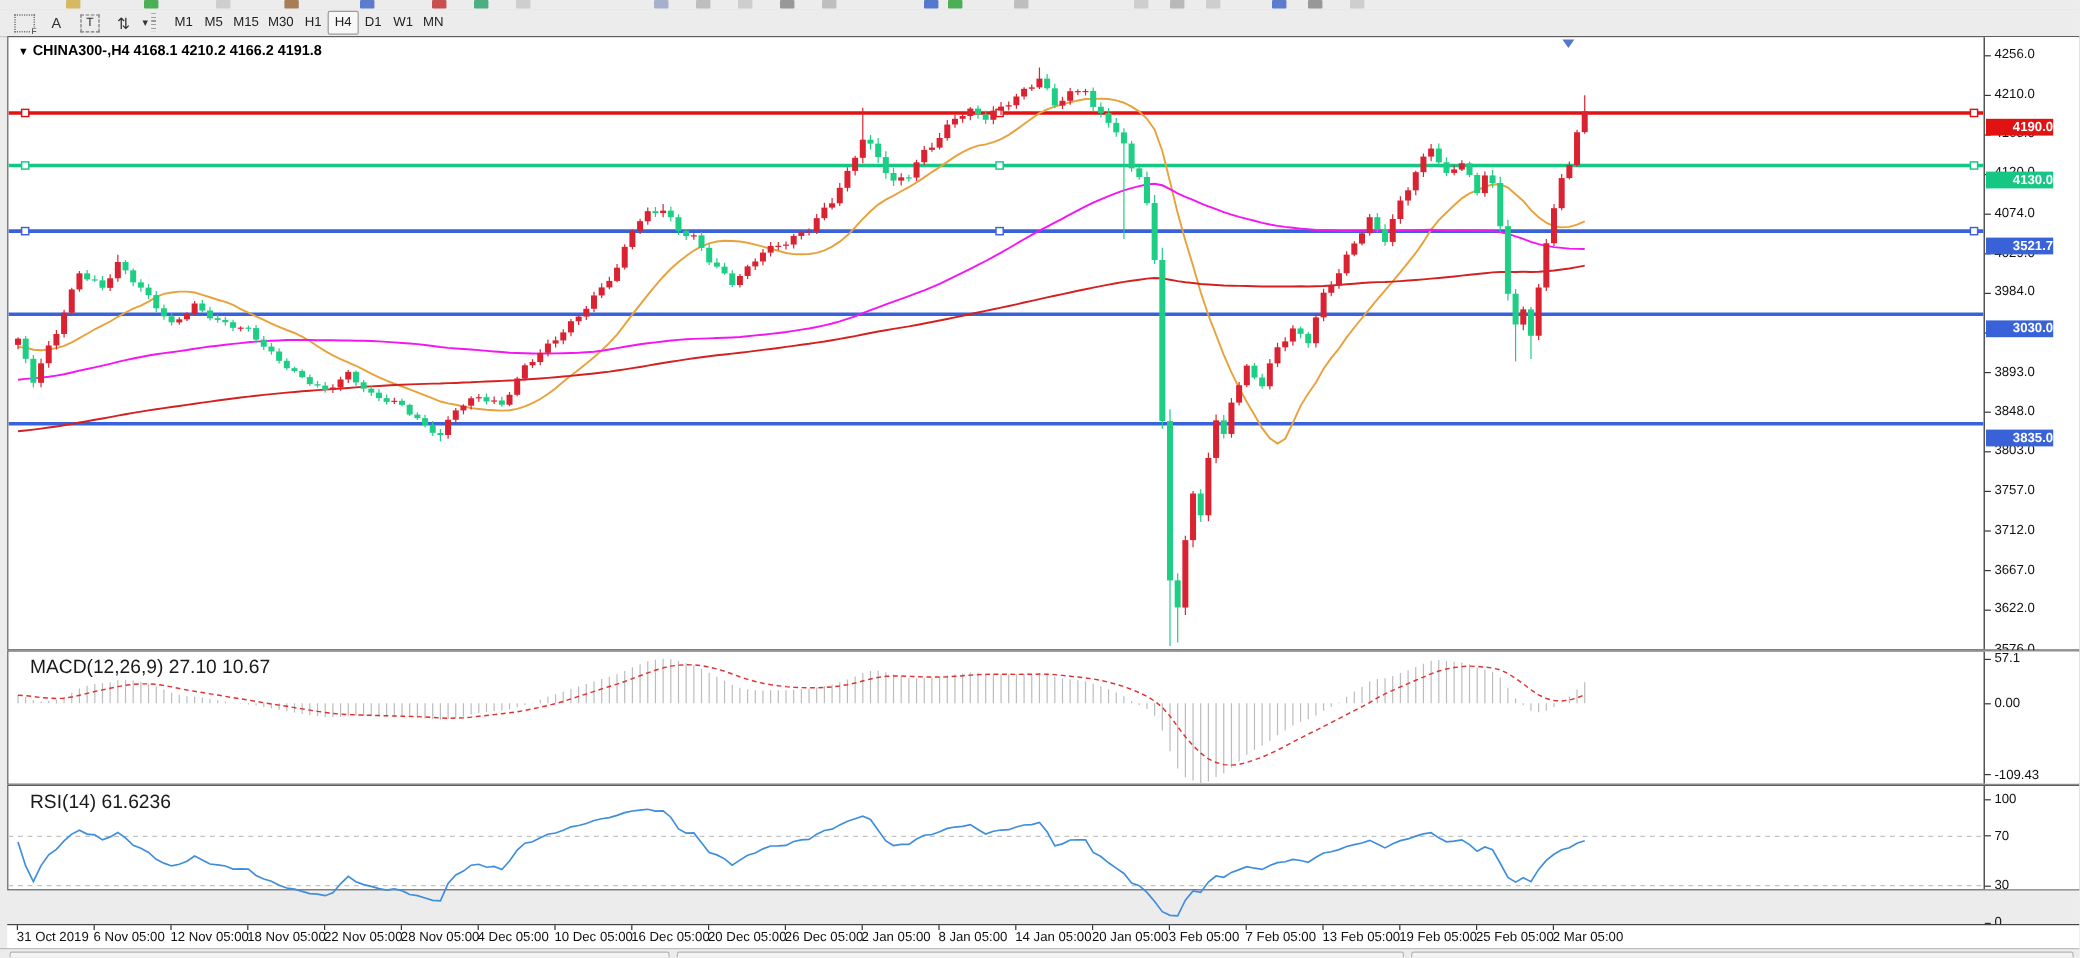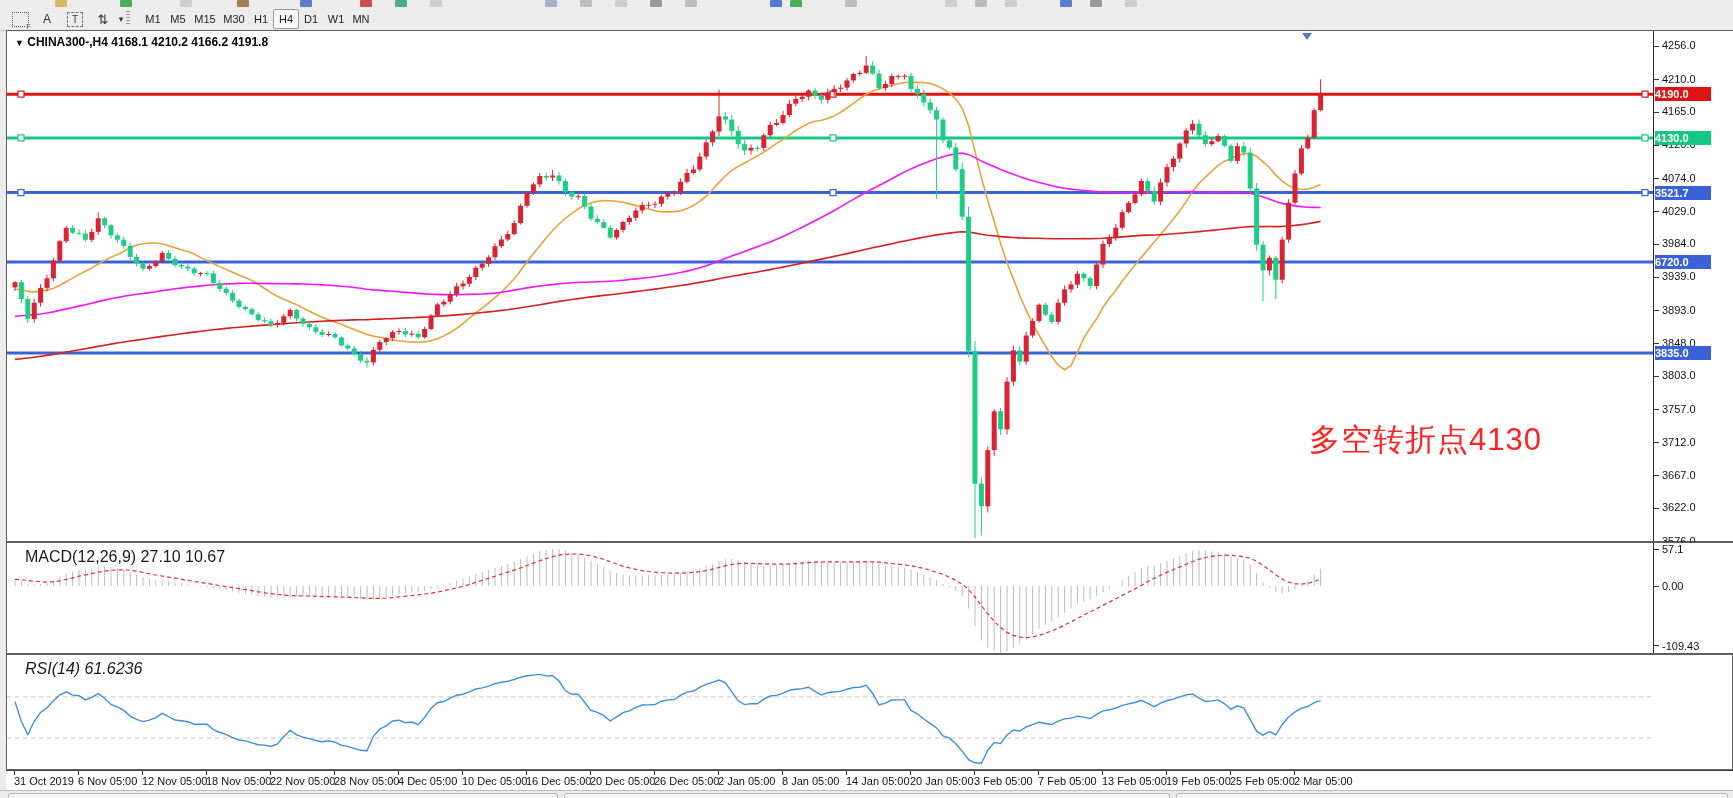--- a/index.html
+++ b/index.html
@@ -20,21 +20,21 @@
   .fib-icon:after{content:"F";position:absolute;right:-4px;bottom:-4px;background:#ececec;padding:0 1px;}
   .tlabel-icon{width:14px;height:13px;border:1px dashed #777;display:flex;align-items:center;justify-content:center;
                font-size:10px;color:#333;}
   
   .panel{position:absolute;left:6px;width:1727px;background:#ffffff;border:1px solid #5f5f5f;box-sizing:border-box;}
   .panel svg{position:absolute;left:0;top:0;}
   .axis-col{position:absolute;left:1646px;top:0;bottom:0;width:80px;border-left:1px solid #2a2a2a;background:#fff;}
   .ytick{position:absolute;left:8px;font-size:11px;color:#111;white-space:nowrap;}
   .ytick-dash{position:absolute;left:0;width:5px;height:1px;background:#333;}
   .price-badge{position:absolute;left:1px;width:56px;height:14px;color:#fff;font-size:11px;line-height:14px;
-               text-align:left;font-weight:bold;}
+               text-align:right;font-weight:bold;margin-top:12px;}
   .chart-title{position:absolute;left:8px;top:4px;font-size:12px;font-weight:bold;color:#000;}
   .ind-label{position:absolute;left:18px;top:5px;font-size:16px;color:#1a1a1a;}
   #annotation{position:absolute;font-size:31px;letter-spacing:1px;font-weight:500;}
   #shift-marker{position:absolute;width:0;height:0;border-left:5px solid transparent;border-right:5px solid transparent;
                 border-top:7px solid #5577cc;}
   
   #time-axis{position:absolute;left:6px;top:770px;width:1727px;height:20px;background:#fff;border-top:1px solid #444;}
   .xtick-label{position:absolute;top:4px;font-size:11px;color:#111;white-space:nowrap;}
   .xtick-dash{position:absolute;top:0;width:1px;height:4px;background:#333;}
   #status-strip{position:absolute;left:0;top:790px;width:1733px;height:8px;background:#ececec;border-top:1px solid #bdbdbd;}
@@ -557,24 +557,23 @@
         <div class="ytick" style="top:405px">3712.0</div>
         <div class="ytick-dash" style="top:444px"></div>
         <div class="ytick" style="top:438px">3667.0</div>
         <div class="ytick-dash" style="top:477px"></div>
         <div class="ytick" style="top:470px">3622.0</div>
         <div class="ytick-dash" style="top:511px"></div>
         <div class="ytick" style="top:504px">3576.0</div>
         <div class="price-badge" style="top:56px;background:#e01212">4190.0</div>
         <div class="price-badge" style="top:100px;background:#16c784">4130.0</div>
         <div class="price-badge" style="top:155px;background:#3a62d8">3521.7</div>
-        <div class="price-badge" style="top:224px;background:#3a62d8">6720.0</div>
+        <div class="price-badge" style="top:224px;background:#3a62d8">3030.0</div>
         <div class="price-badge" style="top:315px;background:#3a62d8">3835.0</div>
       </div>
-    <div id="annotation" style="left: 1302px; top: 388px; color: rgb(255, 34, 34);">多空转折点4130</div>
     <div id="shift-marker" style="left:1295px;top:2px;"></div>
   </div>
 
   <div class="panel" id="macd-panel" style="top:542px;height:112px;">
     <svg id="macd-svg" width="1646" height="110">
         <line x1="8" y1="43" x2="8" y2="36.4" stroke="#bcbcbc" stroke-width="1"></line>
         <line x1="14.4" y1="43" x2="14.4" y2="37.8" stroke="#bcbcbc" stroke-width="1"></line>
         <line x1="20.8" y1="43" x2="20.8" y2="40.6" stroke="#bcbcbc" stroke-width="1"></line>
         <line x1="27.200000000000003" y1="43" x2="27.200000000000003" y2="41.5" stroke="#bcbcbc" stroke-width="1"></line>
         <line x1="33.6" y1="43" x2="33.6" y2="41.0" stroke="#bcbcbc" stroke-width="1"></line>
@@ -784,27 +783,37 @@
     <div class="axis-col" id="macd-axis">
         <div class="ytick-dash" style="top:6px"></div>
            <div class="ytick" style="top:0px">57.1</div>
         <div class="ytick-dash" style="top:43px"></div>
            <div class="ytick" style="top:37px">0.00</div>
         <div class="ytick-dash" style="top:102px"></div>
            <div class="ytick" style="top:97px">-109.43</div>
       </div>
   </div>
 
-  <div class="panel" id="rsi-panel" style="top:654px;height:116px;font-style:italic;">
+  <div class="panel" id="rsi-panel" style="top:654px;height:88px;">
     <svg id="rsi-svg" width="1646" height="114">
         <line x1="0" y1="41.900000000000006" x2="1646" y2="41.900000000000006" stroke="#c4c4c4" stroke-width="1" stroke-dasharray="4,4"></line>
         <line x1="0" y1="83.10000000000001" x2="1646" y2="83.10000000000001" stroke="#c4c4c4" stroke-width="1" stroke-dasharray="4,4"></line>
         <polyline points="8.0,46.6 14.4,66.6 20.8,79.7 27.2,66.3 33.6,57.4 40.0,52.8 46.4,45.8 52.8,40.1 59.2,36.9 65.6,40.1 72.0,40.7 78.4,44.9 84.8,42.4 91.2,38.7 97.6,43.3 104.0,49.4 110.4,51.9 116.8,55.4 123.2,61.1 129.6,64.3 136.0,66.6 142.4,65.2 148.8,62.7 155.2,58.4 161.6,61.6 168.0,65.0 174.4,65.7 180.8,66.7 187.2,69.2 193.6,69.1 200.0,69.3 206.4,74.6 212.8,77.5 219.2,79.4 225.6,82.7 232.0,85.0 238.4,85.9 244.8,87.8 251.2,89.7 257.6,90.1 264.0,91.4 270.4,88.9 276.8,81.5 283.2,75.3 289.6,79.8 296.0,82.2 302.4,83.6 308.8,85.5 315.2,86.8 321.6,85.7 328.0,87.2 334.4,90.4 340.8,91.4 347.2,93.3 353.6,95.3 360.0,95.8 366.4,81.3 372.8,74.1 379.2,70.9 385.6,66.0 392.0,65.2 398.4,67.7 404.8,67.0 411.2,69.6 417.6,62.5 424.0,53.4 430.4,47.7 436.8,46.5 443.2,43.1 449.6,40.2 456.0,39.2 462.4,36.9 468.8,34.0 475.2,32.9 481.6,31.2 488.0,28.7 494.4,27.3 500.8,26.3 507.2,24.5 513.6,22.2 520.0,20.8 526.4,20.1 532.8,19.4 539.2,20.9 545.6,20.7 552.0,26.0 558.4,35.8 564.8,39.3 571.2,39.1 577.6,47.3 584.0,55.4 590.4,57.4 596.8,60.7 603.2,66.0 609.6,61.8 616.0,57.7 622.4,55.8 628.8,52.4 635.2,50.0 641.6,49.9 648.0,49.5 654.4,46.2 660.8,44.9 667.2,44.5 673.6,40.1 680.0,37.1 686.4,36.0 692.8,32.4 699.2,29.3 705.6,27.3 712.0,25.1 718.4,27.9 724.8,36.8 731.2,45.8 737.6,49.6 744.0,48.6 750.4,48.7 756.8,44.2 763.2,41.0 769.6,40.4 776.0,38.1 782.4,35.3 788.8,34.2 795.2,33.6 801.6,32.2 808.0,36.3 814.4,40.0 820.8,37.7 827.2,36.7 833.6,36.4 840.0,34.2 846.4,32.5 852.8,32.2 859.2,30.4 865.6,38.2 872.0,49.9 878.4,48.2 884.8,45.0 891.2,44.9 897.6,44.9 904.0,55.4 910.4,58.8 916.8,64.0 923.2,68.4 929.6,72.9 936.0,80.9 942.4,83.1 948.8,88.7 955.2,96.2 961.6,104.7 968.0,107.8 974.4,108.2 980.8,95.1 987.2,87.5 993.6,88.6 1000.0,80.0 1006.4,75.0 1012.8,76.1 1019.2,72.0 1025.6,69.7 1032.0,67.2 1038.4,68.5 1044.8,69.5 1051.2,66.2 1057.6,63.9 1064.0,63.1 1070.4,61.2 1076.8,62.1 1083.2,63.6 1089.6,59.4 1096.0,55.8 1102.4,54.8 1108.8,53.0 1115.2,50.4 1121.6,48.9 1128.0,47.5 1134.4,45.3 1140.8,48.4 1147.2,51.6 1153.6,48.1 1160.0,45.5 1166.4,44.1 1172.8,41.8 1179.2,39.9 1185.6,38.9 1192.0,43.2 1198.4,46.5 1204.8,45.9 1211.2,44.9 1217.6,48.8 1224.0,54.4 1230.4,50.8 1236.8,53.1 1243.2,64.4 1249.6,76.2 1256.0,80.1 1262.4,76.5 1268.8,79.8 1275.2,69.5 1281.6,62.0 1288.0,56.9 1294.4,53.1 1300.8,51.5 1307.2,47.7 1313.6,45.6 " fill="none" stroke="#3f8edc" stroke-width="1.4"></polyline>
       </svg>
     <div class="ind-label">RSI(14) 61.6236</div>
+    <div class="axis-col" id="rsi-axis">
+        <div class="ytick-dash" style="top:11px"></div>
+           <div class="ytick" style="top:5px">100</div>
+        <div class="ytick-dash" style="top:41px"></div>
+           <div class="ytick" style="top:36px">70</div>
+        <div class="ytick-dash" style="top:83px"></div>
+           <div class="ytick" style="top:77px">30</div>
+        <div class="ytick-dash" style="top:114px"></div>
+           <div class="ytick" style="top:108px">0</div>
+      </div>
   </div>
 
   <div id="time-axis">
       <div class="xtick-dash" style="left:8px"></div>
           <div class="xtick-label" style="left:8px">31 Oct 2019</div>
       <div class="xtick-dash" style="left:72px"></div>
           <div class="xtick-label" style="left:72px">6 Nov 05:00</div>
       <div class="xtick-dash" style="left:136px"></div>
           <div class="xtick-label" style="left:136px">12 Nov 05:00</div>
       <div class="xtick-dash" style="left:200px"></div>

